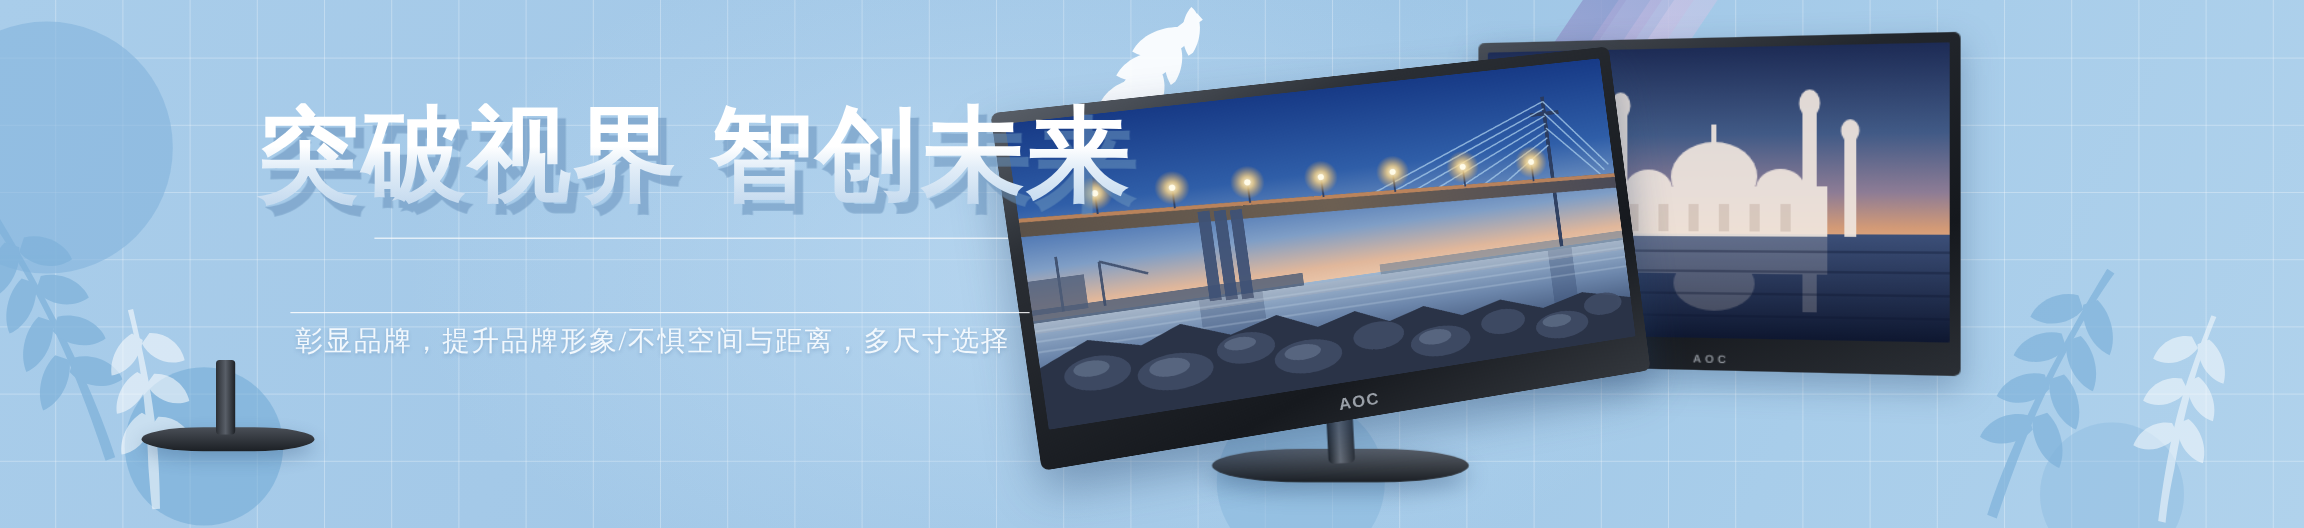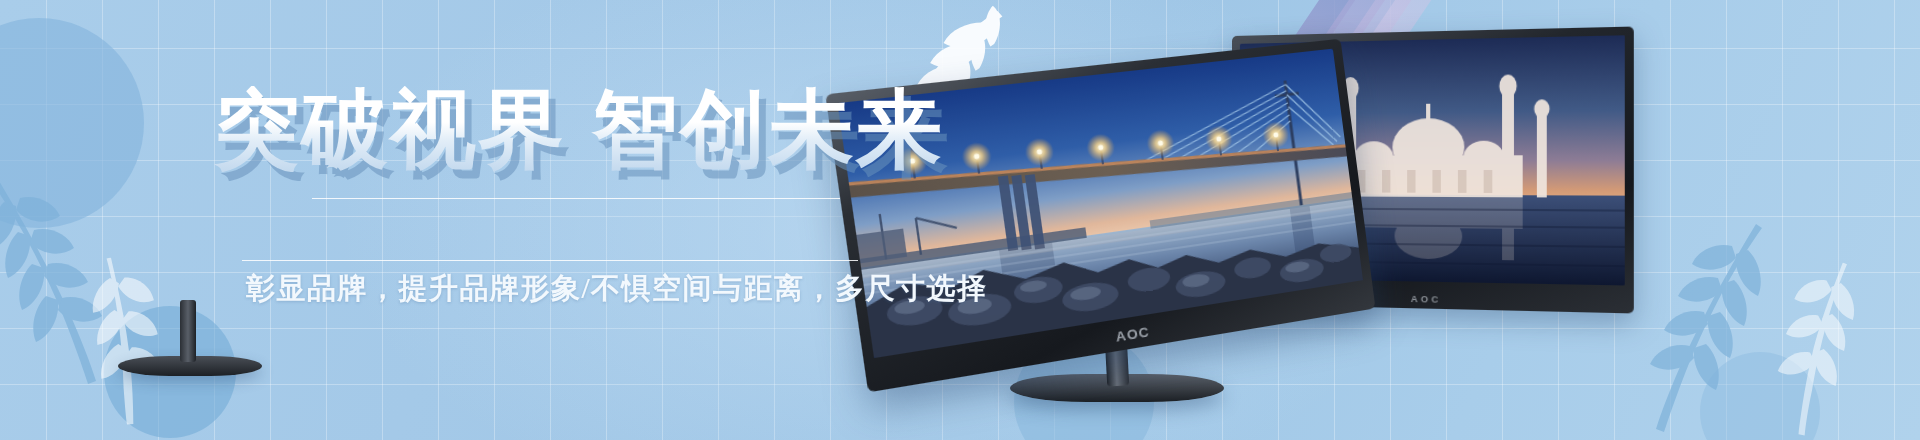--- a/index.html
+++ b/index.html
@@ -77,24 +77,23 @@
 
   .rule{
     position:absolute;height:1px;background:rgba(255,255,255,.85);
   }
   .rule-top{left:312px;top:186px;width:528px;}
   .rule-bot{left:242px;top:248px;width:616px;}
 
   .sub2{
     position:absolute;left:246px;top:258px;
     font-family:"Liberation Serif","DejaVu Serif",serif;
-    font-size:29px;line-height:1.3;color:#f2f8fd;letter-spacing:1.5px;
+    font-size:23px;line-height:1.3;color:#f2f8fd;letter-spacing:1.5px;
     text-shadow:0 1px 3px rgba(70,110,155,.30);
     white-space:nowrap;
-    font-weight:bold;
   }
 
   
   .monitors{position:absolute;left:0;top:0;width:1920px;height:440px;}
 
   
   .mon-back{position:absolute;left:1232px;top:36px;width:380px;height:268px;}
   .mon-back .bezel{
     position:absolute;inset:0;
     background:linear-gradient(160deg,#4a4f57,#22262c 30%,#15181d 70%,#2b2f35);

